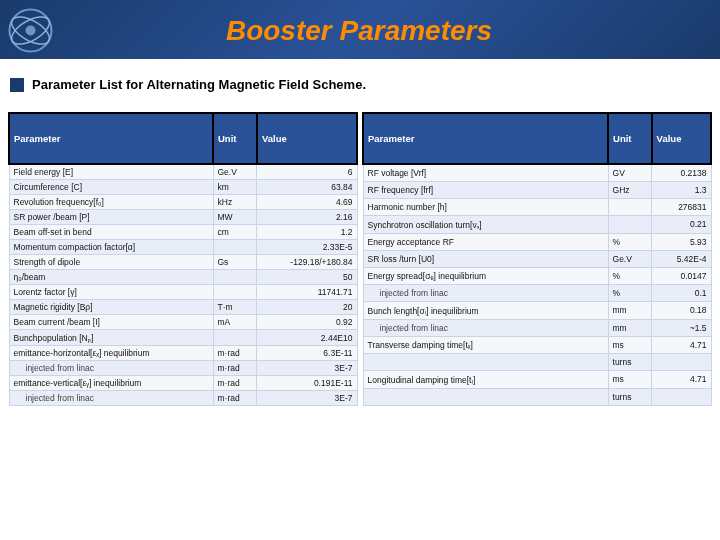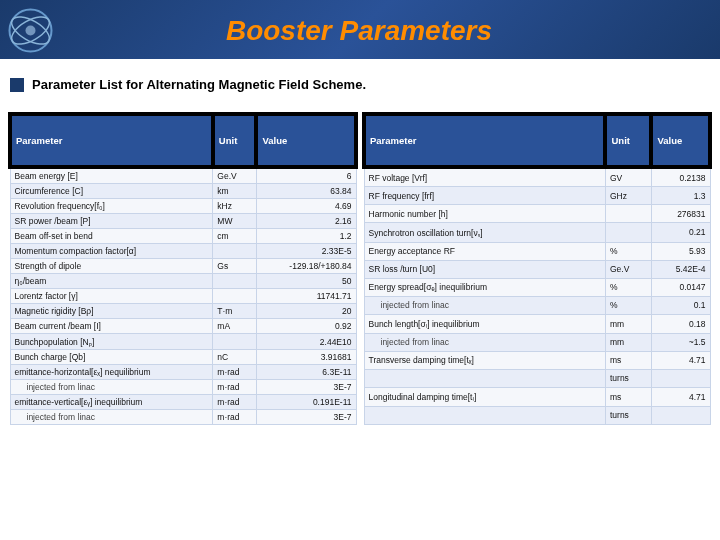--- a/index.html
+++ b/index.html
@@ -76,21 +76,21 @@
       font-size: 9px;
       flex: 1;
     }
 
     .param-table th {
       background: #2a5298;
       color: #ffffff;
       padding: 19px 4px;
       text-align: left;
       font-weight: bold;
-      border: 4px solid #000000;
+      border: 2px solid #000000;
       font-size: 9.5px;
     }
 
     .param-table td {
       padding: 2px 4px;
       border: 1px solid #c8d4e8;
       font-size: 8.5px;
       color: #111;
       white-space: nowrap;
     }
@@ -151,21 +151,21 @@
     <table class="param-table">
       <thead>
         <tr>
           <th>Parameter</th>
           <th>Unit</th>
           <th>Value</th>
         </tr>
       </thead>
       <tbody id="left-tbody">
       <tr>
-            <td class="param-col">Beam energy  [E]</td>
+            <td class="param-col">Field energy  [E]</td>
             <td class="unit-col">Ge.V</td>
             <td class="value-col">6</td>
           </tr>
           <tr>
             <td class="param-col">Circumference  [C]</td>
             <td class="unit-col">km</td>
             <td class="value-col">63.84</td>
           </tr>
           <tr>
             <td class="param-col">Revolution frequency[f₀]</td>
@@ -209,25 +209,20 @@
           </tr>
           <tr>
             <td class="param-col">Beam current /beam [I]</td>
             <td class="unit-col">mA</td>
             <td class="value-col">0.92</td>
           </tr>
           <tr>
             <td class="param-col">Bunchpopulation [Nₚ]</td>
             <td class="unit-col"></td>
             <td class="value-col">2.44E10</td>
-          </tr>
-          <tr>
-            <td class="param-col">Bunch charge [Qb]</td>
-            <td class="unit-col">nC</td>
-            <td class="value-col">3.91681</td>
           </tr>
           <tr>
             <td class="param-col">emittance-horizontal[εₓ]  nequilibrium</td>
             <td class="unit-col">m·rad</td>
             <td class="value-col">6.3E-11</td>
           </tr>
           <tr class="indent-row">
             <td class="param-col">injected from linac</td>
             <td class="unit-col">m·rad</td>
             <td class="value-col">3E-7</td>

